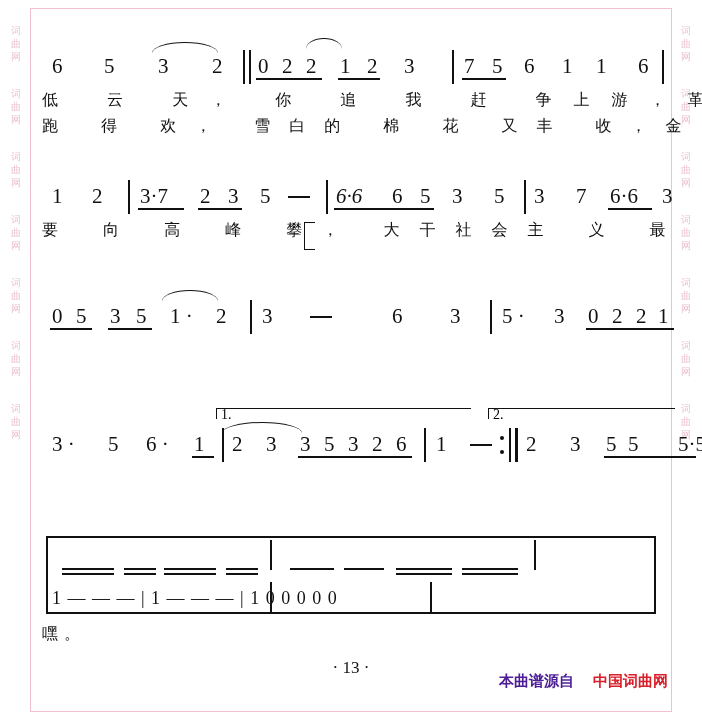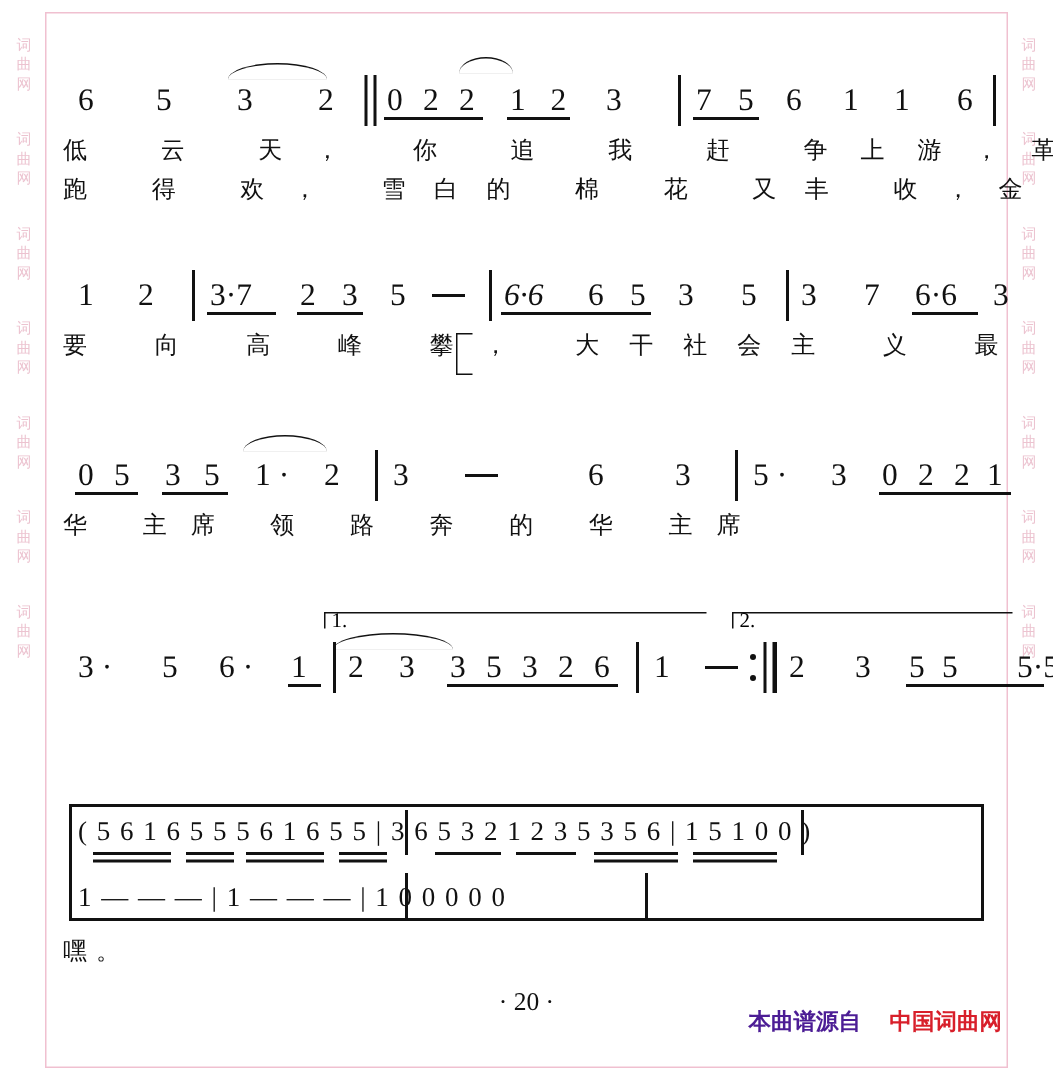--- a/index.html
+++ b/index.html
@@ -349,21 +349,20 @@
       <div class="bar" style="left:490px;top:10px;height:34px;"></div>
 
       <div class="num" style="left:502px;top:14px;">5 ·</div>
       <div class="num" style="left:554px;top:14px;">3</div>
       <div class="num" style="left:588px;top:14px;">0</div>
       <div class="num" style="left:612px;top:14px;">2</div>
       <div class="num" style="left:636px;top:14px;">2</div>
       <div class="num" style="left:658px;top:14px;">1</div>
       <div class="ubar" style="left:586px;top:38px;width:88px;"></div>
 
-      <div class="lyr" style="left:42px;top:50px;letter-spacing:16px;">华 主席 领  路      奔 的        华 主席</div>
     </div>
   </div>
 
 
   <div class="sys" style="top:400px;height:110px;">
     <div class="row">
 
       <div class="ending" style="left:216px;top:8px;width:254px;">
         <div class="lbl">1.</div>
       </div>
@@ -411,21 +410,20 @@
   </div>
 
   <div class="sys" style="top:520px;height:130px;">
     <div class="row">
 
       <div class="longline" style="left:46px;top:16px;width:608px;"></div>
       <div class="vline" style="left:46px;top:16px;height:78px;"></div>
       <div class="vline" style="left:654px;top:16px;height:78px;"></div>
       <div class="longline" style="left:46px;top:92px;width:608px;"></div>
 
-      <div class="num small" style="left:52px;top:24px;letter-spacing:1px;">( 5 6 1 6  5 5  5 6 1 6  5 5 | 3 6  5 3  2 1 2 3  5 3 5 6 | 1  5 1 0 0 )</div>
 
       <div class="ubar" style="left:62px;top:48px;width:52px;"></div>
       <div class="ubar" style="left:62px;top:53px;width:52px;"></div>
       <div class="ubar" style="left:124px;top:48px;width:32px;"></div>
       <div class="ubar" style="left:124px;top:53px;width:32px;"></div>
       <div class="ubar" style="left:164px;top:48px;width:52px;"></div>
       <div class="ubar" style="left:164px;top:53px;width:52px;"></div>
       <div class="ubar" style="left:226px;top:48px;width:32px;"></div>
       <div class="ubar" style="left:226px;top:53px;width:32px;"></div>
 
@@ -442,20 +440,20 @@
 
       <div class="num small" style="left:52px;top:68px;letter-spacing:1px;">1 —   —   —   | 1 —   —   — | 1 0 0 0 0 0</div>
 
       <div class="bar" style="left:270px;top:62px;height:30px;"></div>
       <div class="bar" style="left:430px;top:62px;height:30px;"></div>
 
       <div class="lyr" style="left:42px;top:104px;letter-spacing:6px;">嘿。</div>
     </div>
   </div>
 
-  <div class="page-num">· 20 ·</div>
+  <div class="page-num">· 13 ·</div>
   <div class="footer-note">
     <span class="blk">本曲谱源自</span>
     &nbsp;&nbsp;
     <span class="red">中国词曲网</span>
   </div>
 
 </div>
 
 </body></html>

